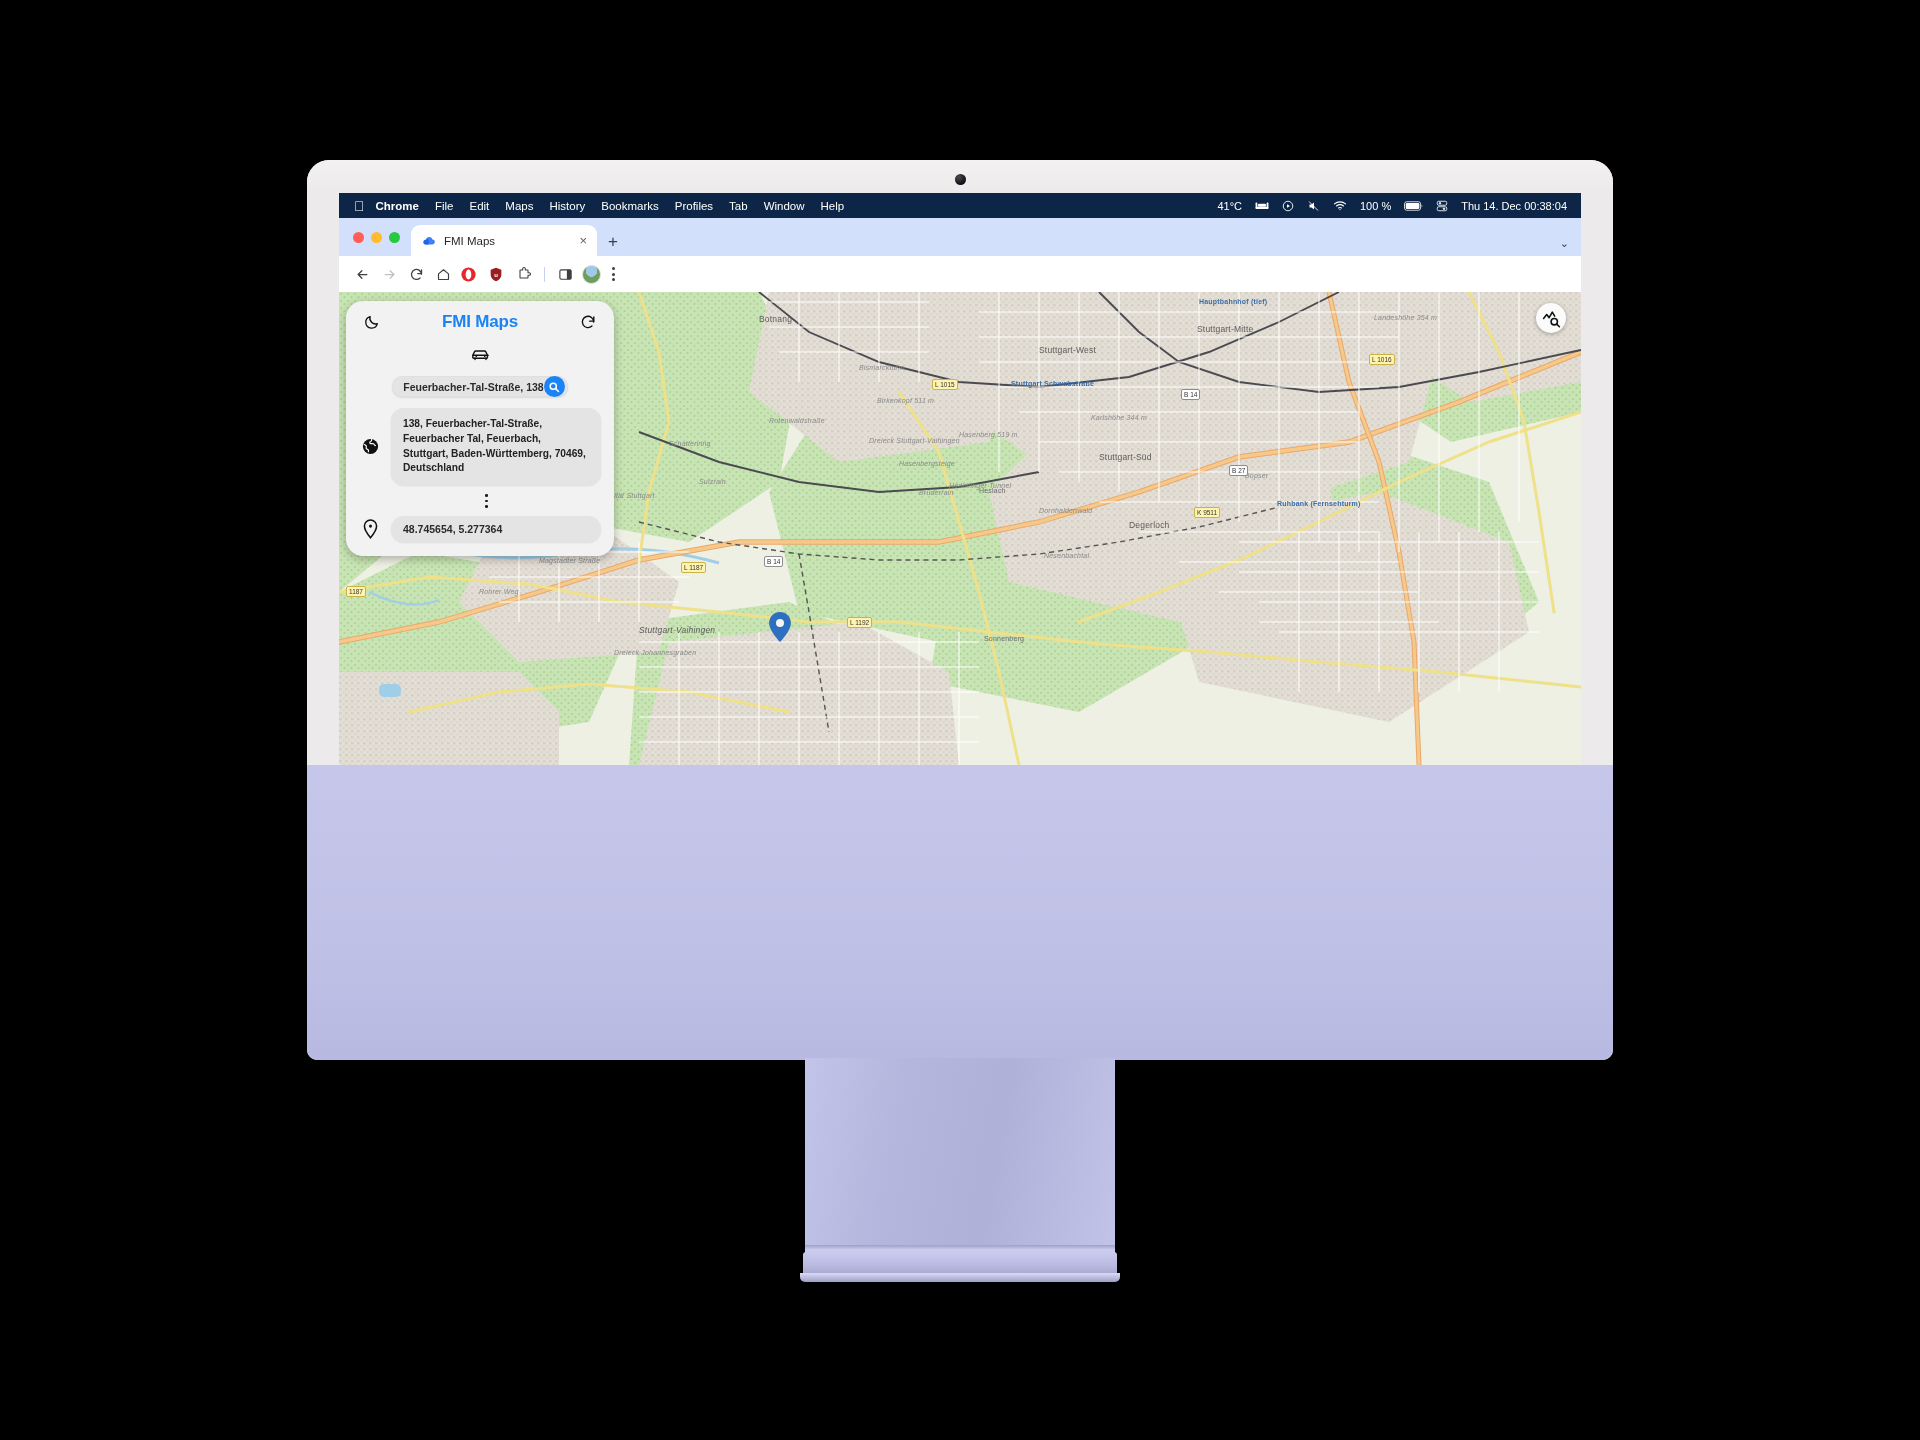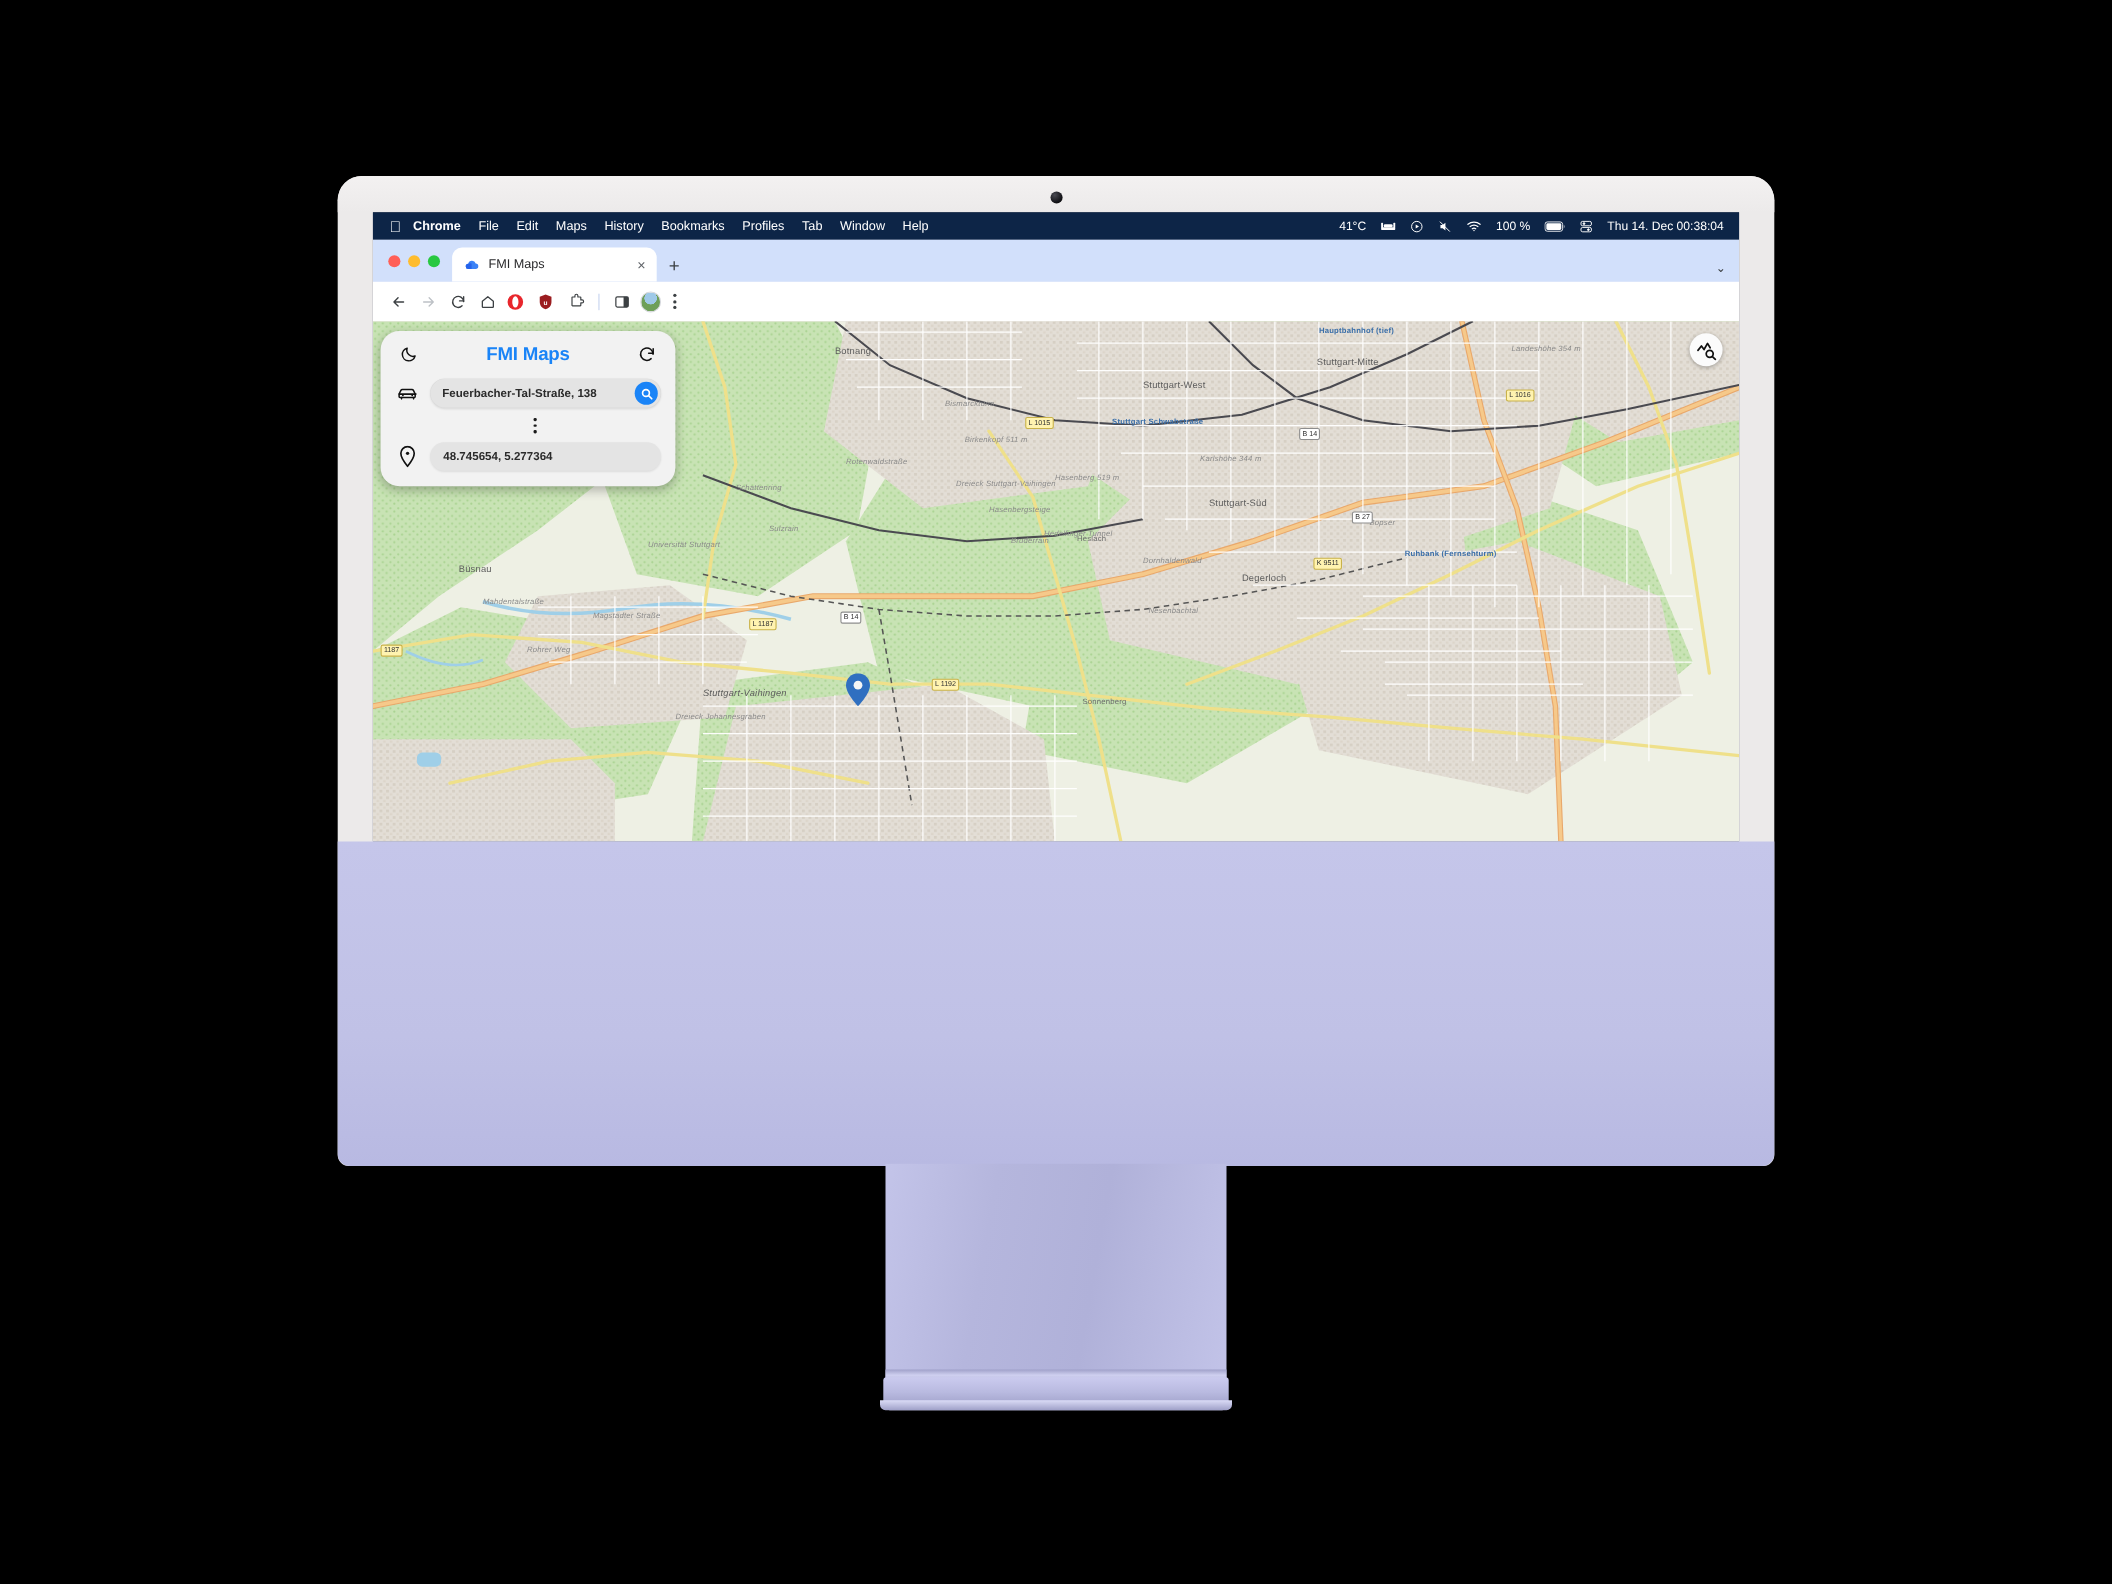--- a/index.html
+++ b/index.html
@@ -156,21 +156,21 @@
   #panel {
     position: absolute; left: 7px; top: 9px; width: 268px;
     background: #f2f2f2; border-radius: 17px;
     box-shadow: 0 3px 10px rgba(0,0,0,.28);
     padding: 11px 13px 14px 13px;
   }
   #panel-head { display: flex; align-items: center; justify-content: space-between; padding: 0 3px 0 3px; }
   #panel-title { font-size: 17px; font-weight: bold; color: #1a84f7; letter-spacing: -.2px; }
   .head-btn { width: 20px; height: 20px; display: flex; align-items: center; justify-content: center; color: #111; }
 
-  #search-row { display: flex; align-items: center; gap: 10px; margin-top: 12px; }
+  #search-row { display: flex; align-items: center; gap: 10px; margin-top: 12px; flex-direction: column; }
   .row-ico { width: 22px; flex: 0 0 22px; display: flex; align-items: center; justify-content: center; color: #111; }
   #search-field {
     flex: 1; height: 27px; background: #e4e4e4; border-radius: 14px;
     display: flex; align-items: center; padding: 0 3px 0 11px;
     box-shadow: inset 0 0 0 .5px rgba(0,0,0,.04), 0 1px 2px rgba(0,0,0,.10);
   }
   #search-field .val { flex: 1; font-size: 10.5px; font-weight: bold; color: #2b2b2b; white-space: nowrap; overflow: hidden; }
   #search-btn {
     width: 21px; height: 21px; border-radius: 50%; background: #1a84f7;
     display: flex; align-items: center; justify-content: center; color: #fff; flex: 0 0 21px;
@@ -521,20 +521,31 @@
                   <span class="val" title="Feuerbacher-Tal-Straße, 138">Feuerbacher-Tal-Straße, 138</span>
                   <span id="search-btn">
                     <svg width="12" height="12" viewBox="0 0 24 24" fill="none" stroke="#fff" stroke-width="3" stroke-linecap="round">
                         <circle cx="10.5" cy="10.5" r="6.2"></circle>
                         <path d="M15.2 15.2L21 21"></path>
                       </svg>
                   </span>
                 </div>
               </div>
 
+              <div id="result-row">
+                <span class="row-ico">
+                  <svg width="19" height="19" viewBox="0 0 24 24">
+                      <circle cx="12" cy="12" r="9.6" fill="#111"></circle>
+                      <path d="M4 9.5c2.2.6 3.2 2.2 2.6 3.6-.5 1.3.4 2.3 1.6 2.6 1.3.3 1.5 1.5 1.1 2.9M13.4 3.2c.4 1.4-.5 2.3-1.6 2.8-1.2.5-1 1.9.2 2.3 1.4.4 2.8-.4 3.9.3 1 .6.7 2 2.3 2.2" fill="none" stroke="#fff" stroke-width="1.5" stroke-linecap="round" stroke-linejoin="round"></path>
+                    </svg>
+                </span>
+                <div id="result-card">
+                  <span>138, Feuerbacher-Tal-Straße, Feuerbacher Tal, Feuerbach, Stuttgart, Baden-Württemberg, 70469, Deutschland</span>
+                </div>
+              </div>
 
               <div id="dots">
                   <i></i>
                   <i></i>
                   <i></i>
                 </div>
 
               <div id="coord-row">
                 <span class="row-ico">
                   <svg width="17" height="20" viewBox="0 0 20 25" fill="none" stroke="#111" stroke-width="1.9">

